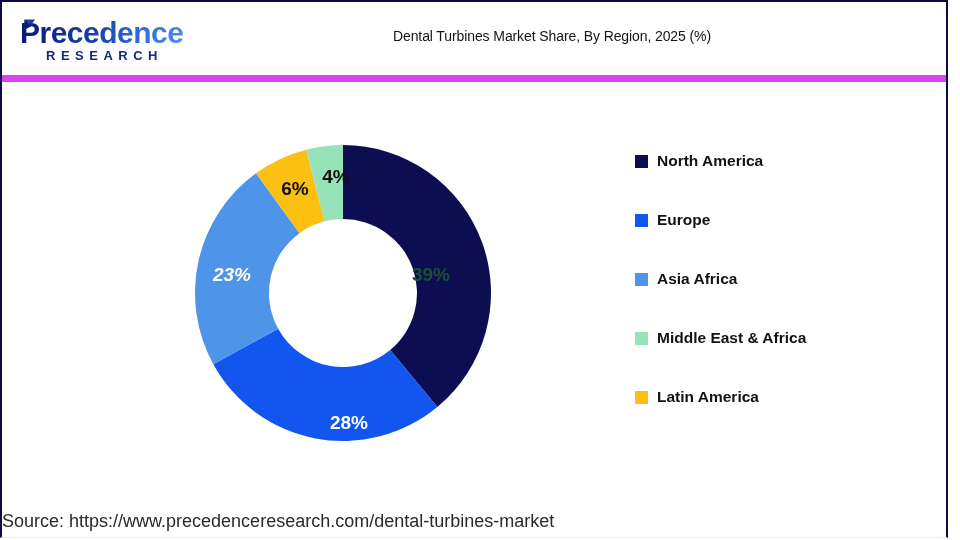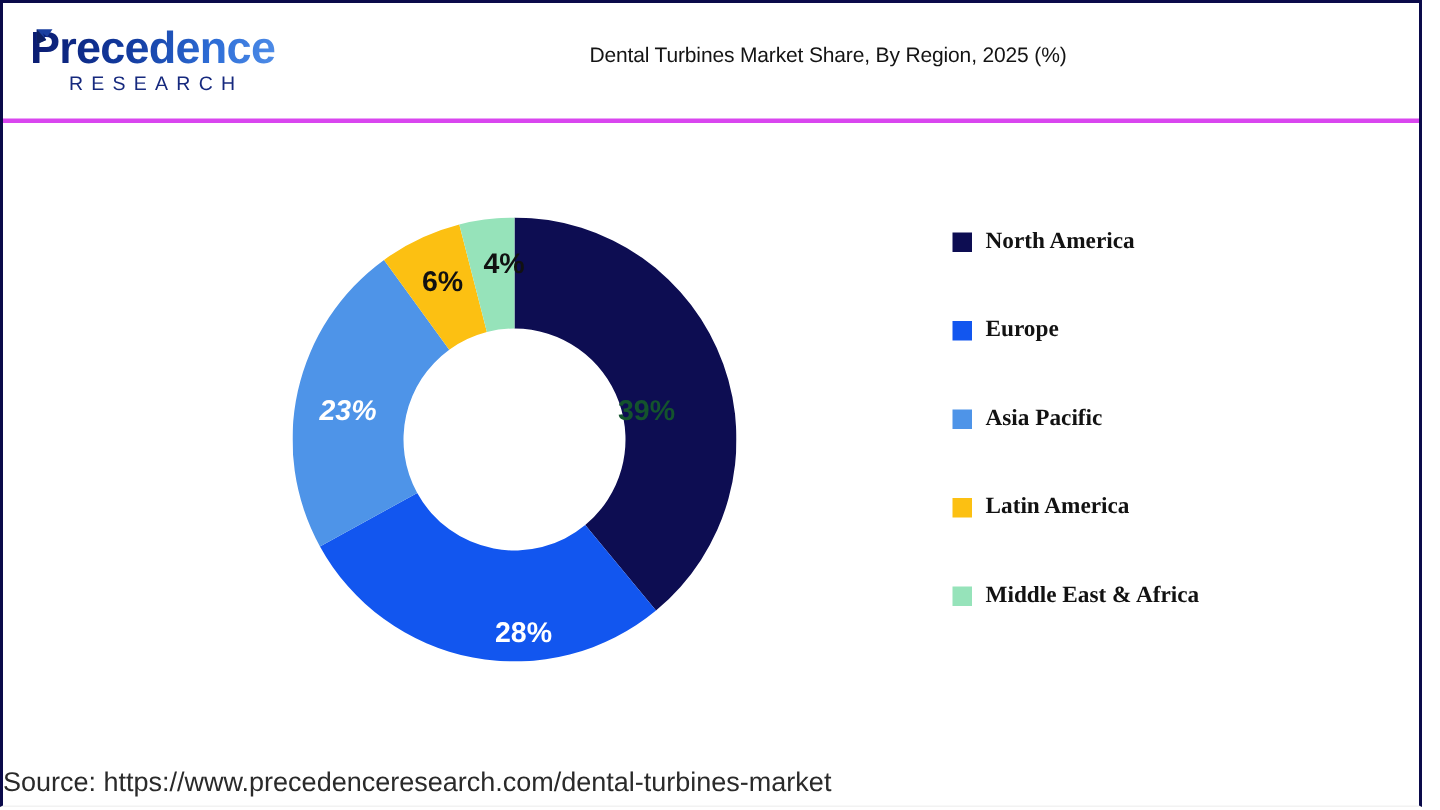--- a/index.html
+++ b/index.html
@@ -28,21 +28,21 @@
     background: #ffffff;
   }
 
   
   #header {
     position: absolute;
     left: 0px;
     top: 0px;
     width: 100%;
     height: 80px;
-    border-bottom: 3px solid #d946ef;
+    border-bottom: 7px solid #d946ef;
     box-sizing: border-box;
   }
 
   #logo {
     position: absolute;
     left: 10px;
     top: 14px;
     width: 160px;
     height: 52px;
   }
@@ -64,21 +64,21 @@
     left: 10px;
     top: 2px;
     width: 16px;
     height: 16px;
   }
   #logo-sub {
     position: absolute;
     left: 10px;
     top: 32px;
     font-size: 13px;
-    font-weight: normal;
+    font-weight: bold;
     letter-spacing: 5.5px;
     color: #16297e;
     line-height: 15px;
     padding-left: 24px;
   }
 
   #page-title {
     position: absolute;
     left: 180px;
     top: 26px;
@@ -136,21 +136,20 @@
   }
   .legend-label {
     position: absolute;
     left: 22px;
     top: -2px;
     width: 215px;
     font-size: 15.5px;
     font-weight: bold;
     color: #121212;
     line-height: 21px;
-    font-family: Liberation Serif, serif;
   }
 
   
   #source {
     position: absolute;
     left: 0px;
     top: 509px;
     width: 948px;
     text-align: left;
     font-size: 18px;
@@ -197,27 +196,27 @@
         <div class="legend-item">
           <span class="legend-swatch" style="background: rgb(13, 13, 82);"></span>
           <span class="legend-label">North America</span>
         </div>
         <div class="legend-item">
           <span class="legend-swatch" style="background: rgb(18, 86, 239);"></span>
           <span class="legend-label">Europe</span>
         </div>
         <div class="legend-item">
           <span class="legend-swatch" style="background: rgb(78, 148, 232);"></span>
-          <span class="legend-label">Asia Pacific</span>
+          <span class="legend-label">Asia Africa</span>
+        </div>
+        <div class="legend-item">
+          <span class="legend-swatch" style="background: rgb(150, 227, 186);"></span>
+          <span class="legend-label">Middle East &amp; Africa</span>
         </div>
         <div class="legend-item">
           <span class="legend-swatch" style="background: rgb(252, 192, 18);"></span>
           <span class="legend-label">Latin America</span>
         </div>
-        <div class="legend-item">
-          <span class="legend-swatch" style="background: rgb(150, 227, 186);"></span>
-          <span class="legend-label">Middle East &amp; Africa</span>
-        </div>
       </div>
   </div>
 
   <div id="source">Source: https://www.precedenceresearch.com/dental-turbines-market</div>
 </div>
 
 </body></html>

